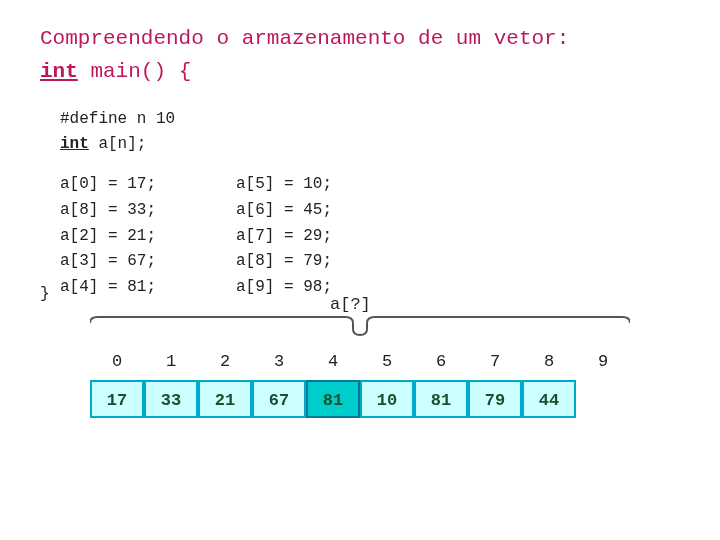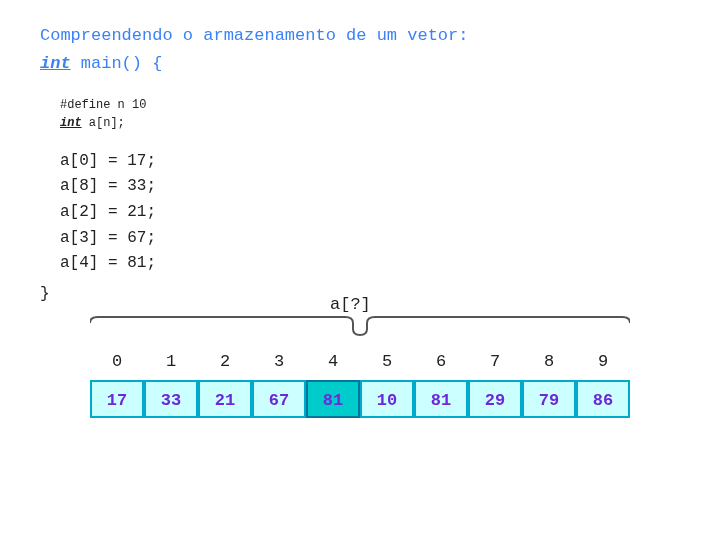--- a/index.html
+++ b/index.html
@@ -10,39 +10,38 @@
       font-family: 'Courier New', Courier, monospace;
       overflow: hidden;
       position: relative;
     }
 
     .main-content {
       padding: 24px 40px 20px 40px;
     }
 
     .title-line {
-      font-size: 17px;
-      color: #3b82f6;
+      font-size: 21px;
+      color: #be185d;
       margin-bottom: 4px;
       line-height: 1.4;
     }
 
     .keyword {
       text-decoration: underline;
       font-weight: bold;
-      font-style: italic;
     }
 
     .code-block {
       margin-top: 20px;
       margin-left: 20px;
     }
 
     .code-line {
-      font-size: 12px;
+      font-size: 16px;
       color: #222;
       line-height: 1.55;
     }
 
     .assignments-area {
       display: flex;
       margin-top: 16px;
       margin-left: 20px;
       gap: 80px;
       align-items: flex-end;
@@ -103,21 +102,21 @@
     }
 
     .value-cell {
       width: 54px;
       height: 38px;
       text-align: center;
       line-height: 38px;
       font-size: 17px;
       font-family: 'Courier New', Courier, monospace;
       font-weight: bold;
-      color: #6d28d9;
+      color: #14532d;
       border: 2px solid #00aacc;
       background: #ccffff;
     }
 
     .value-cell.highlighted {
       background: #00cccc;
       border-color: #007799;
     }
 
     svg.brace {
@@ -144,20 +143,27 @@
     </div>
   </div>
 
   <div class="assignments-area">
     <div class="assign-col">
       <div class="assign-line">a[0] = 17;</div>
       <div class="assign-line">a[8] = 33;</div>
       <div class="assign-line">a[2] = 21;</div>
       <div class="assign-line">a[3] = 67;</div>
       <div class="assign-line">a[4] = 81;</div>
+    </div>
+    <div class="assign-col">
+      <div class="assign-line">a[5] = 10;</div>
+      <div class="assign-line">a[6] = 45;</div>
+      <div class="assign-line">a[7] = 29;</div>
+      <div class="assign-line">a[8] = 79;</div>
+      <div class="assign-line">a[9] = 98;</div>
     </div>
   </div>
 </div>
 
 <div style="position:absolute; top:285px; left:40px; font-size:16px; font-family:'Courier New',monospace; color:#222;">}</div>
 
 <div class="array-label-area">
   <span>a[?]</span>
 </div>
 
@@ -182,16 +188,15 @@
   </div>
 
 <div class="value-row" id="value-row">
     <div class="value-cell">17</div>
     <div class="value-cell">33</div>
     <div class="value-cell">21</div>
     <div class="value-cell">67</div>
     <div class="value-cell highlighted">81</div>
     <div class="value-cell">10</div>
     <div class="value-cell">81</div>
-    <div class="value-cell">29</div>
     <div class="value-cell">79</div>
-    <div class="value-cell">86</div>
+    <div class="value-cell">44</div>
   </div>
 
 </body></html>

